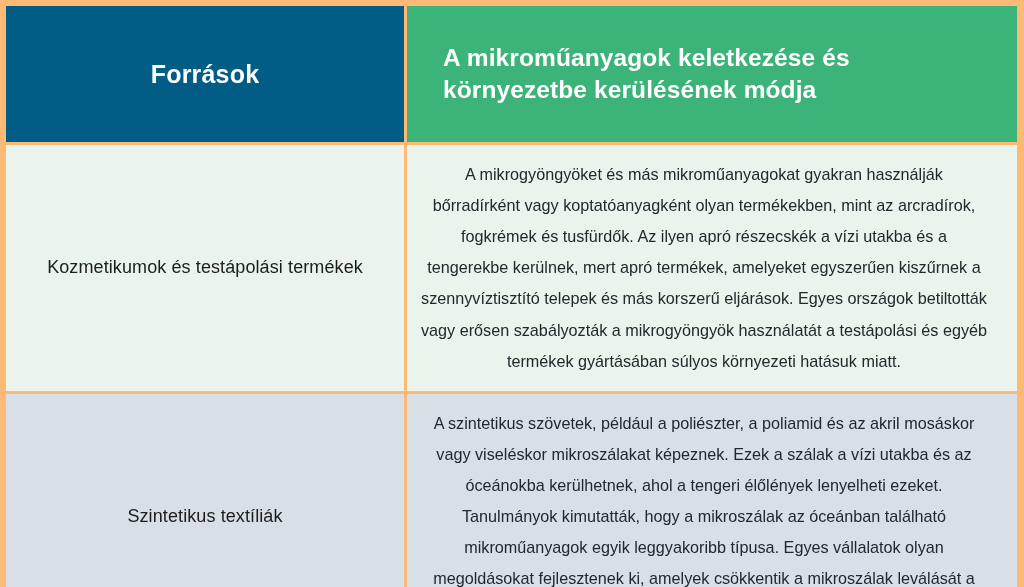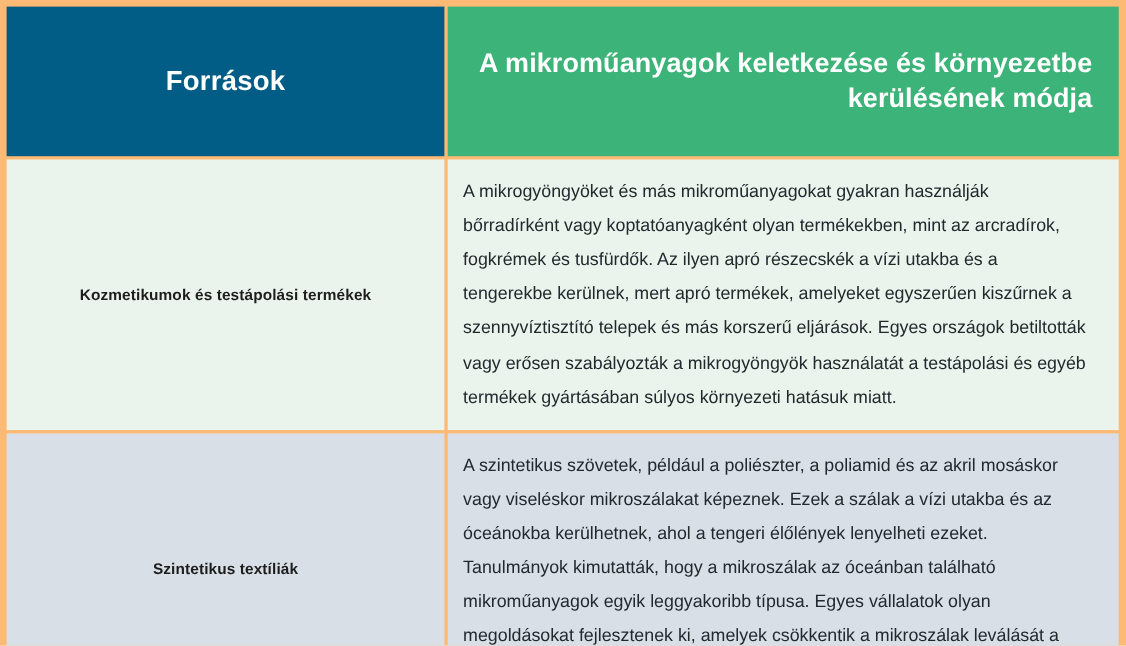--- a/index.html
+++ b/index.html
@@ -39,54 +39,54 @@
     vertical-align: middle;
     font-size: 25px;
     font-weight: bold;
     letter-spacing: 0.2px;
     font-stretch: condensed;
     padding: 6px 10px;
   }
   .th-mode {
     background: #3cb378;
     color: #ffffff;
-    text-align: right;
+    text-align: left;
     vertical-align: middle;
     font-size: 24.5px;
     font-weight: bold;
     line-height: 1.32;
     letter-spacing: 0.1px;
-    padding: 6px 24px;
+    padding: 6px 36px;
   }
 
   
   .row-cosmetics .cell {
     background: #eaf3ec;
   }
   .row-textiles .cell {
     background: #d8dfe7;
   }
 
   .cell-label {
     width: 378px;
     text-align: center;
     vertical-align: middle;
     color: #1d1d1b;
-    font-size: 14px;
-    font-weight: bold;
+    font-size: 18px;
+    font-weight: normal;
     letter-spacing: 0.1px;
     padding: 10px 18px;
   }
 
   .cell-body {
     vertical-align: middle;
     color: #23282d;
     font-size: 16.2px;
     line-height: 1.92;
-    text-align: left;
+    text-align: center;
     padding: 14px 30px 14px 14px;
   }
 
   .row-cosmetics .cell-body { height: 217px; }
   .row-textiles  .cell-body { height: 215px; }
 
   p.para {
     margin: 0;
   }
 </style>

